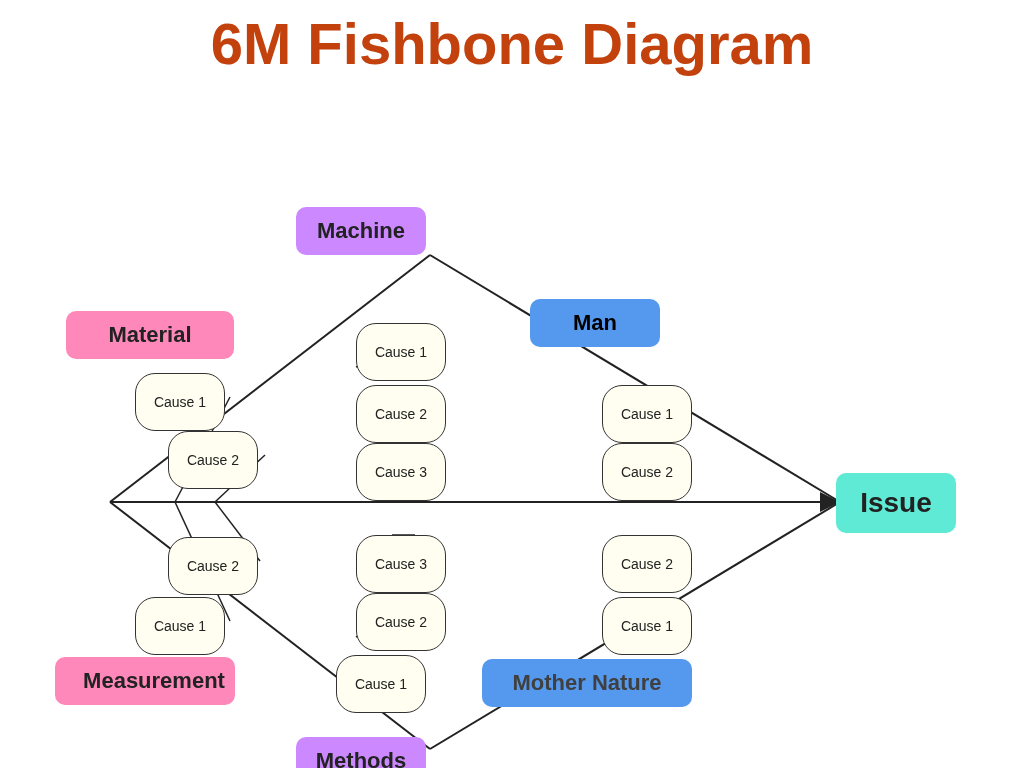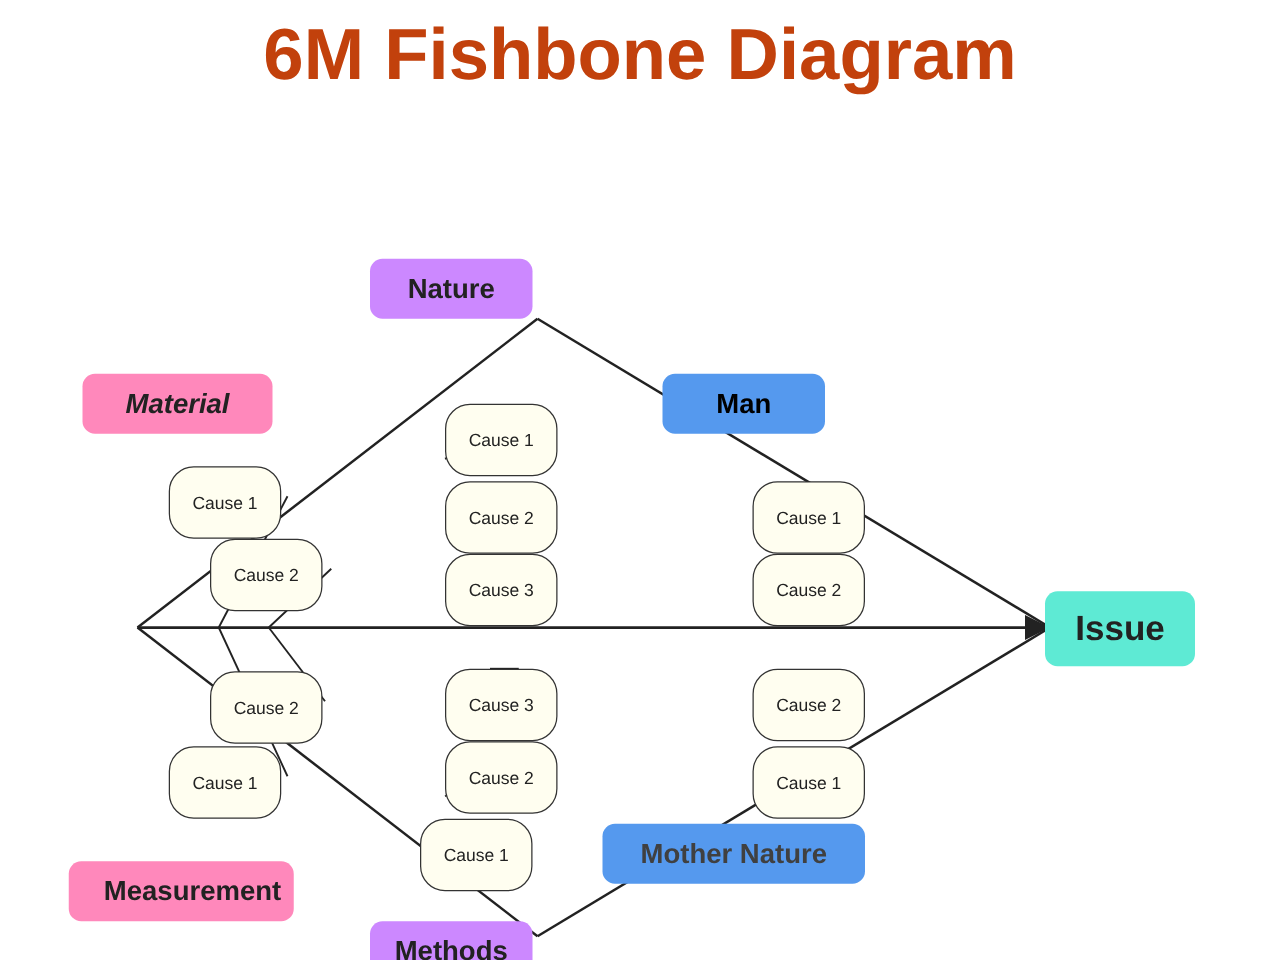--- a/index.html
+++ b/index.html
@@ -108,32 +108,32 @@
     <line x1="374" y1="500" x2="415" y2="500" stroke="#222" stroke-width="1.5"></line>
     <line x1="392" y1="458" x2="415" y2="458" stroke="#222" stroke-width="1.5"></line>
 
     <line x1="680" y1="544" x2="637" y2="544" stroke="#222" stroke-width="1.5"></line>
     <line x1="680" y1="482" x2="637" y2="482" stroke="#222" stroke-width="1.5"></line>
 
     <polygon points="840,425 820,415 820,435" fill="#222"></polygon>
   </svg>
 
   <div class="category-box box-purple" style="top:130px;left:296px;width:130px;height:48px;">
-    <span>Nature</span>
-  </div>
-
-  <div class="category-box box-pink" style="top:222px;left:66px;width:152px;height:48px;font-style:italic;">
+    <span>Machine</span>
+  </div>
+
+  <div class="category-box box-pink" style="top:234px;left:66px;width:168px;height:48px;">
     <span>Material</span>
   </div>
 
   <div class="category-box box-blue" style="top:222px;left:530px;width:130px;height:48px;">
     <span>Man</span>
   </div>
 
-  <div class="category-box box-pink" style="top:612px;left:55px;width:180px;height:48px;padding-left:36px;">
+  <div class="category-box box-pink" style="top:580px;left:55px;width:180px;height:48px;padding-left:36px;">
     <span>Measurement</span>
   </div>
 
   <div class="category-box box-purple" style="top:660px;left:296px;width:130px;height:48px;">
     <span>Methods</span>
   </div>
 
   <div class="category-box box-lightblue" style="top:582px;left:482px;width:210px;height:48px;">
     <span>Mother Nature</span>
   </div>

